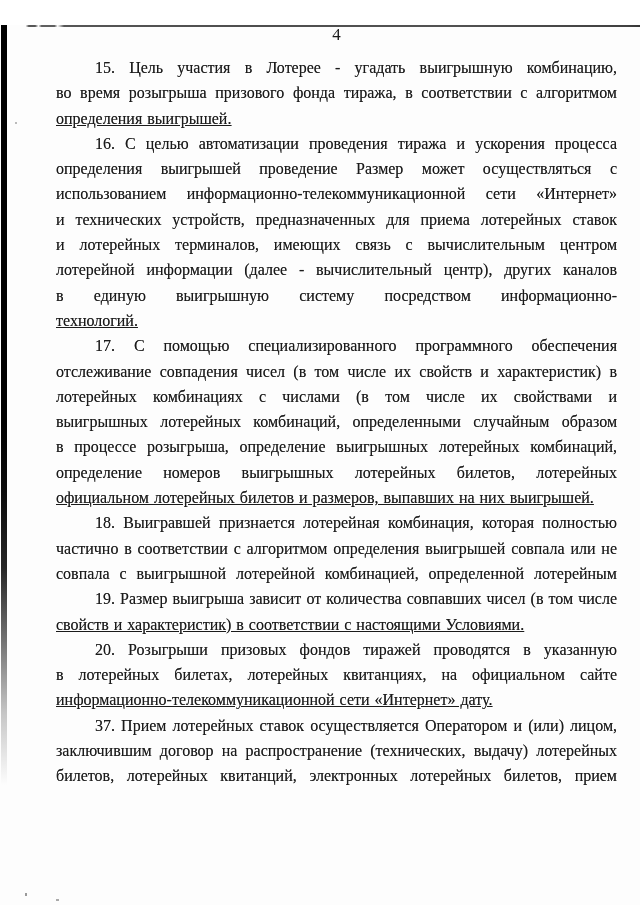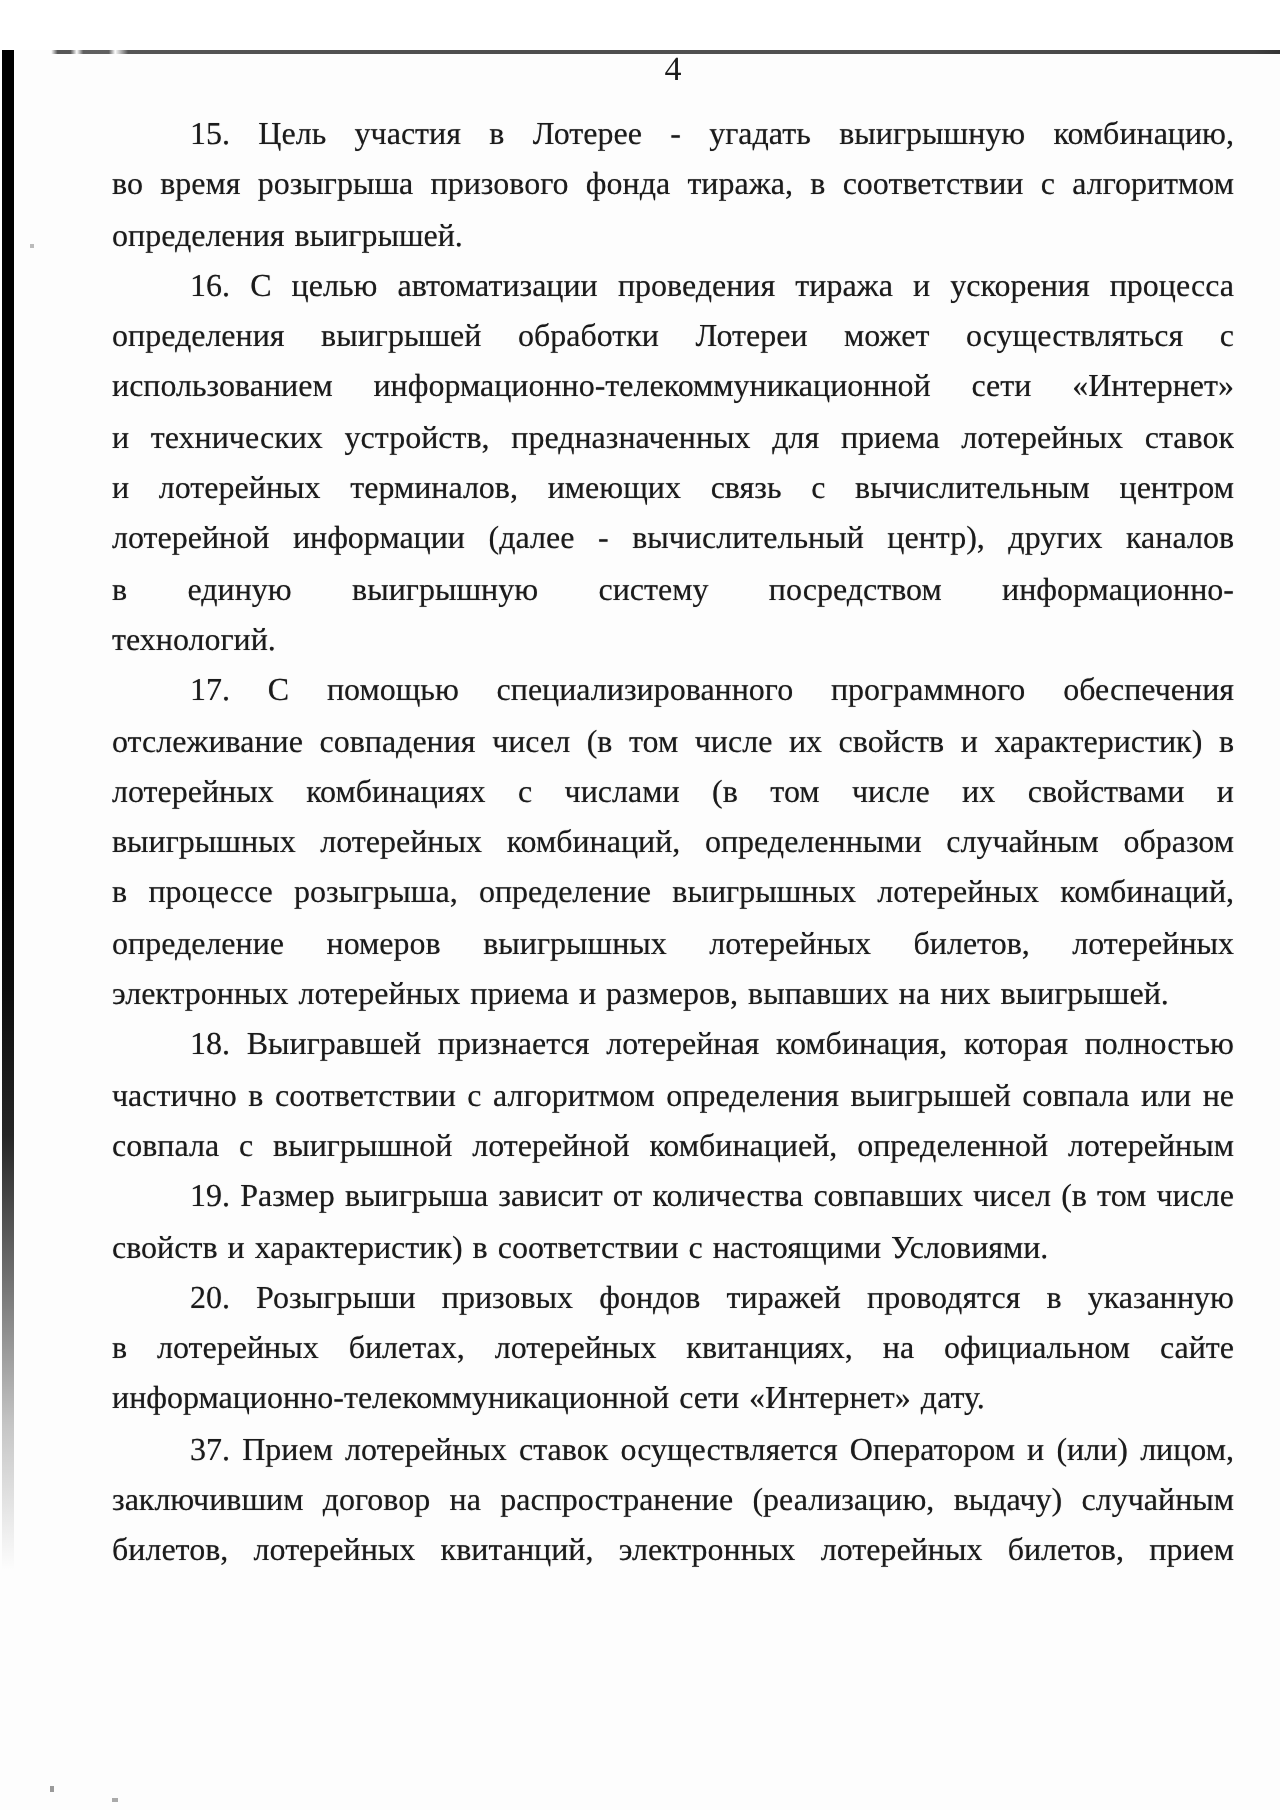--- a/index.html
+++ b/index.html
@@ -54,21 +54,21 @@
     line-height: 25.3px;
     height: 25.3px;
     overflow: hidden;
     text-align: justify;
     text-align-last: justify;
     text-justify: inter-word;
     word-spacing: 1px;
     text-shadow: 0 0 0.4px rgba(0,0,0,0.55);
   }
   .line.first { padding-left: 39px; }
-  .line.lastline { text-align-last: left; }
+  .line.lastline { text-align-last: left; text-decoration: underline; }
 </style>
 </head>
 <body>
 
 <div class="page">
 
   <div class="scan-edge-left"></div>
   <div class="scan-edge-top"></div>
 
   <div class="speck" style="left:25px; top:868px; width:2px; height:3px;"></div>
@@ -79,51 +79,51 @@
   <div class="page-number">4</div>
 
   <div class="doc-body">
       <div class="para">
         <div class="line first">15. Цель участия в Лотерее - угадать выигрышную комбинацию, определенную</div>
         <div class="line">во время розыгрыша призового фонда тиража, в соответствии с алгоритмом</div>
         <div class="line lastline">определения выигрышей.</div>
       </div>
       <div class="para">
         <div class="line first">16. С целью автоматизации проведения тиража и ускорения процесса</div>
-        <div class="line">определения выигрышей обработки Лотереи может осуществляться с</div>
+        <div class="line">определения выигрышей проведение Размер может осуществляться с</div>
         <div class="line">использованием информационно-телекоммуникационной сети «Интернет»</div>
         <div class="line">и технических устройств, предназначенных для приема лотерейных ставок</div>
         <div class="line">и лотерейных терминалов, имеющих связь с вычислительным центром обработки</div>
         <div class="line">лотерейной информации (далее - вычислительный центр), других каналов приема</div>
         <div class="line">в единую выигрышную систему посредством информационно-коммуникационных</div>
         <div class="line lastline">технологий.</div>
       </div>
       <div class="para">
         <div class="line first">17. С помощью специализированного программного обеспечения происходит</div>
         <div class="line">отслеживание совпадения чисел (в том числе их свойств и характеристик) в</div>
         <div class="line">лотерейных комбинациях с числами (в том числе их свойствами и характеристиками)</div>
         <div class="line">выигрышных лотерейных комбинаций, определенными случайным образом</div>
         <div class="line">в процессе розыгрыша, определение выигрышных лотерейных комбинаций,</div>
         <div class="line">определение номеров выигрышных лотерейных билетов, лотерейных квитанций,</div>
-        <div class="line lastline">электронных лотерейных приема и размеров, выпавших на них выигрышей.</div>
+        <div class="line lastline">официальном лотерейных билетов и размеров, выпавших на них выигрышей.</div>
       </div>
       <div class="para">
         <div class="line first">18. Выигравшей признается лотерейная комбинация, которая полностью или</div>
         <div class="line">частично в соответствии с алгоритмом определения выигрышей совпала или не</div>
         <div class="line">совпала с выигрышной лотерейной комбинацией, определенной лотерейным</div>
       </div>
       <div class="para">
         <div class="line first">19. Размер выигрыша зависит от количества совпавших чисел (в том числе их</div>
         <div class="line lastline">свойств и характеристик) в соответствии с настоящими Условиями.</div>
       </div>
       <div class="para">
         <div class="line first">20. Розыгрыши призовых фондов тиражей проводятся в указанную Оператором</div>
         <div class="line">в лотерейных билетах, лотерейных квитанциях, на официальном сайте Оператора в</div>
         <div class="line lastline">информационно-телекоммуникационной сети «Интернет» дату.</div>
       </div>
       <div class="para">
         <div class="line first">37. Прием лотерейных ставок осуществляется Оператором и (или) лицом,</div>
-        <div class="line">заключившим договор на распространение (реализацию, выдачу) случайным</div>
+        <div class="line">заключившим договор на распространение (технических, выдачу) лотерейных</div>
         <div class="line">билетов, лотерейных квитанций, электронных лотерейных билетов, прием</div>
       </div>
     </div>
 
 </div>
 
 </body></html>

